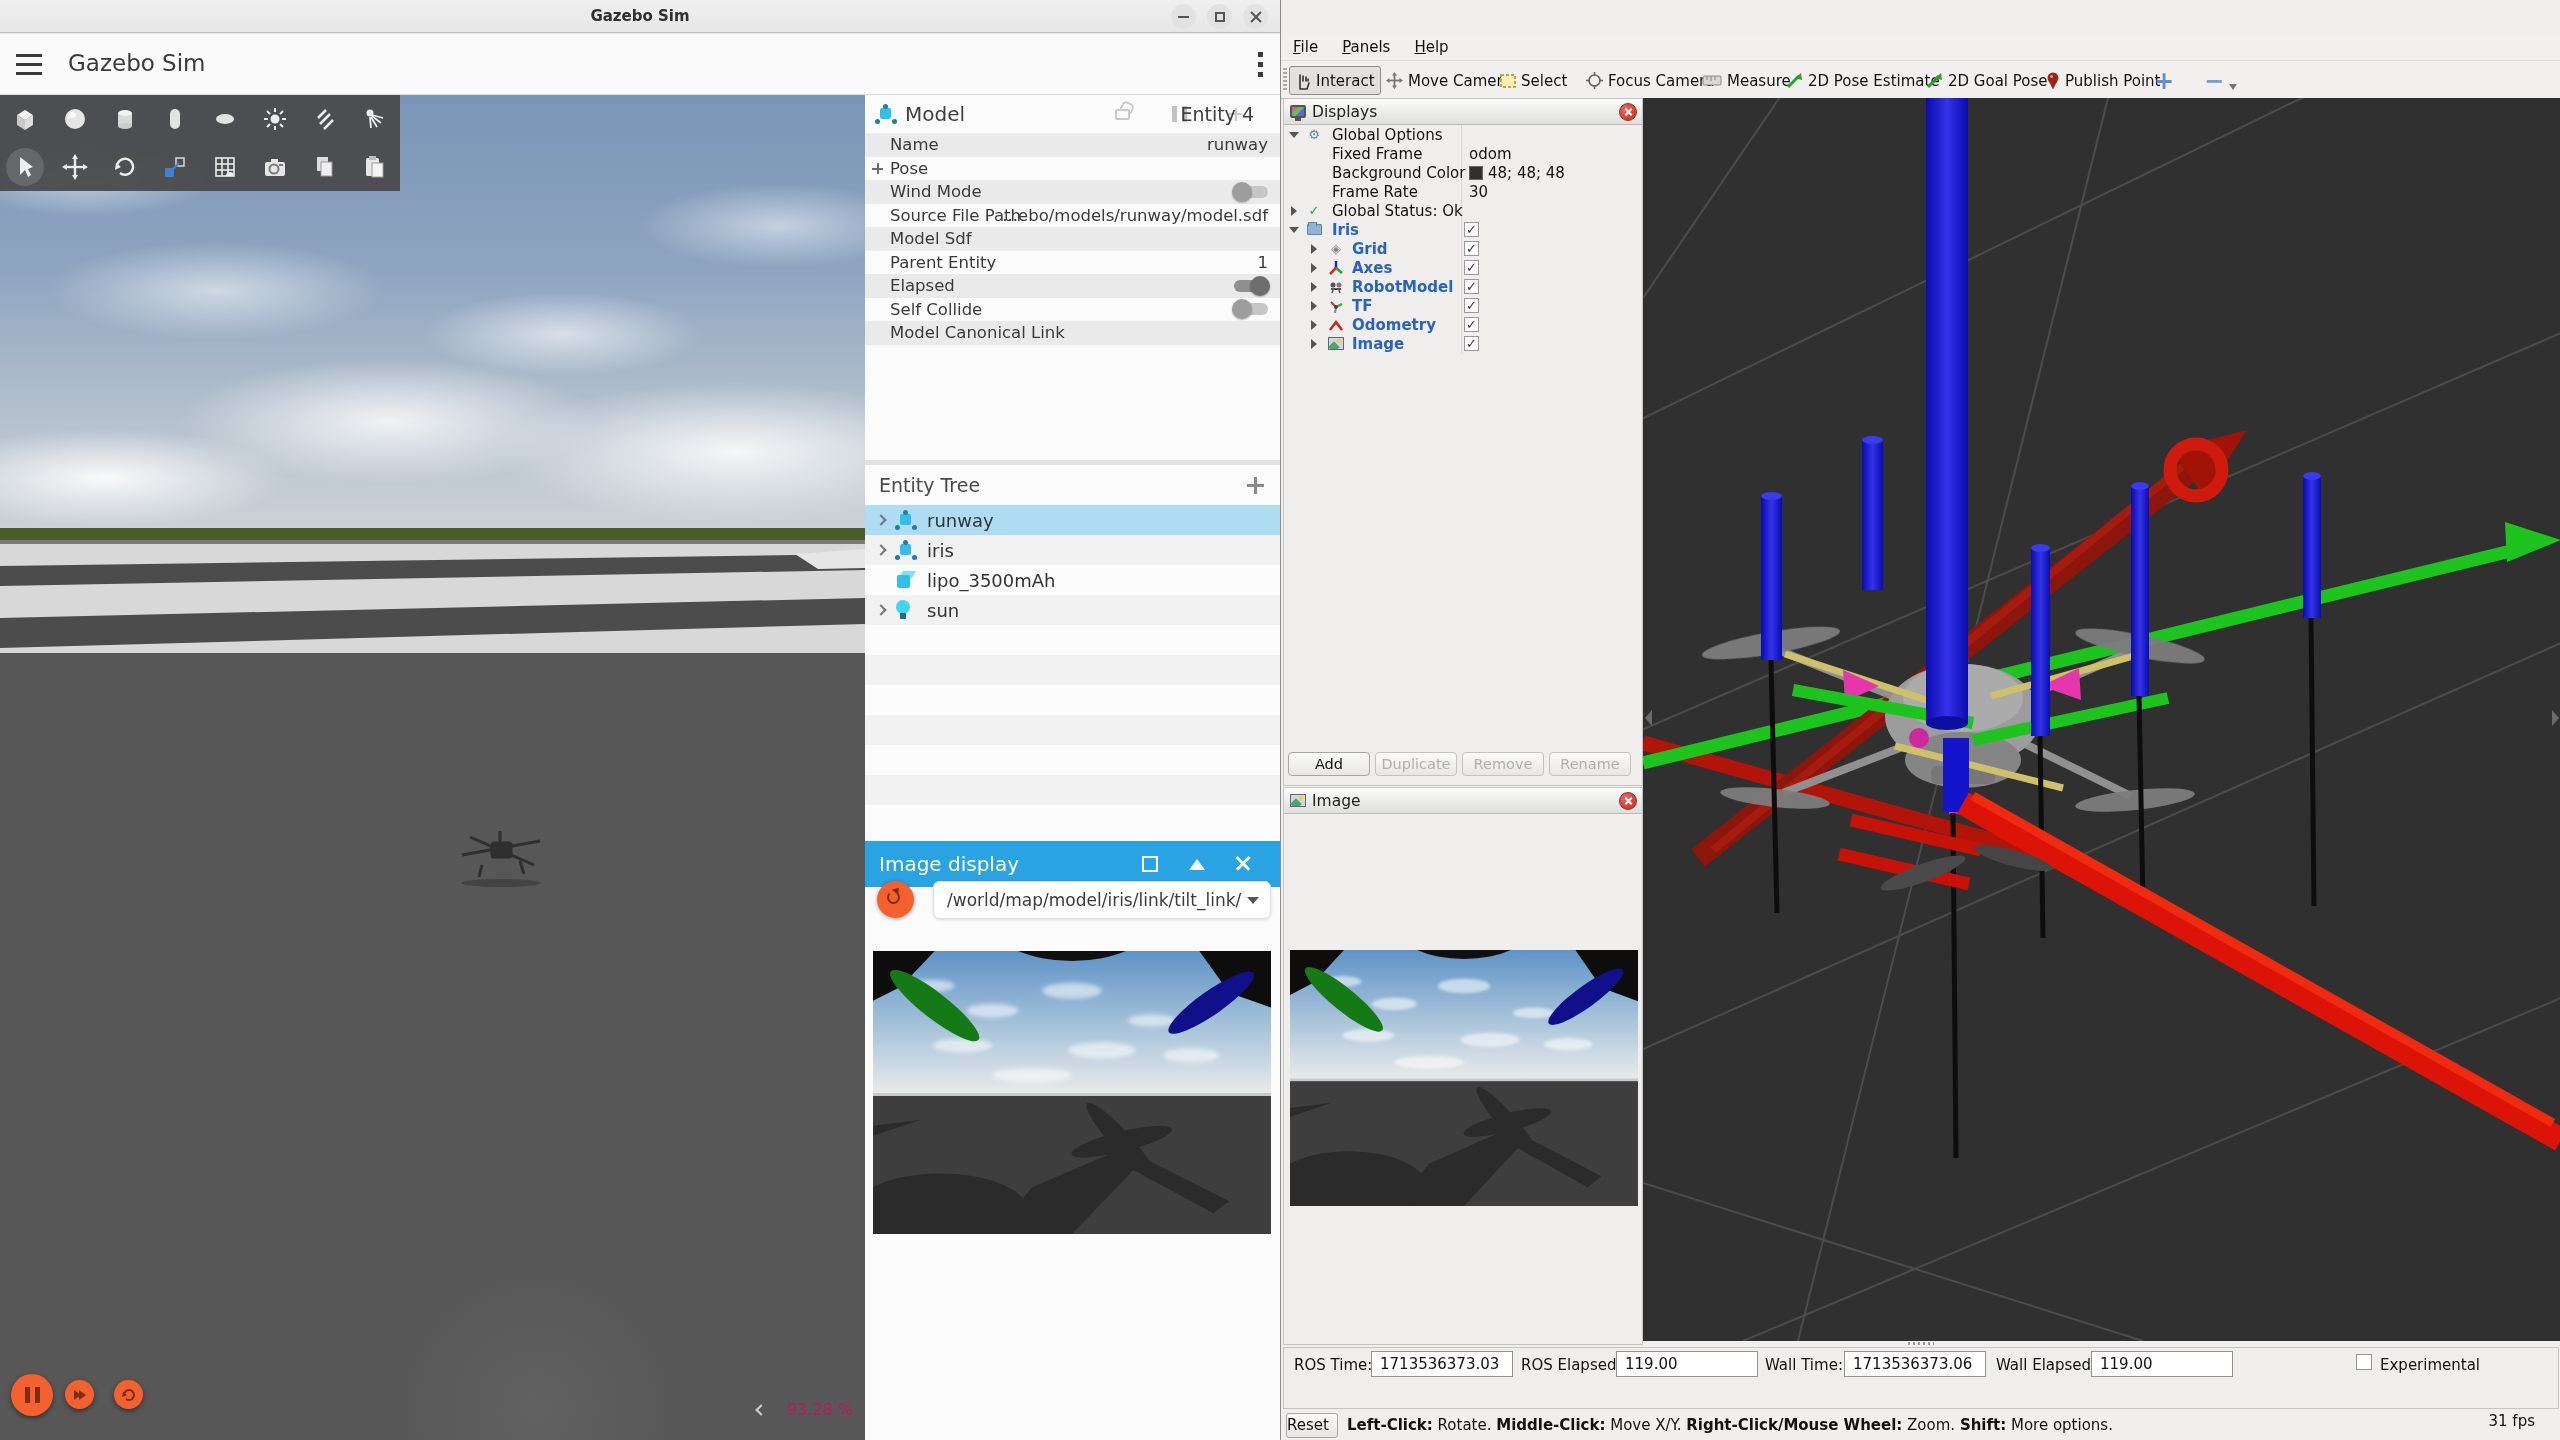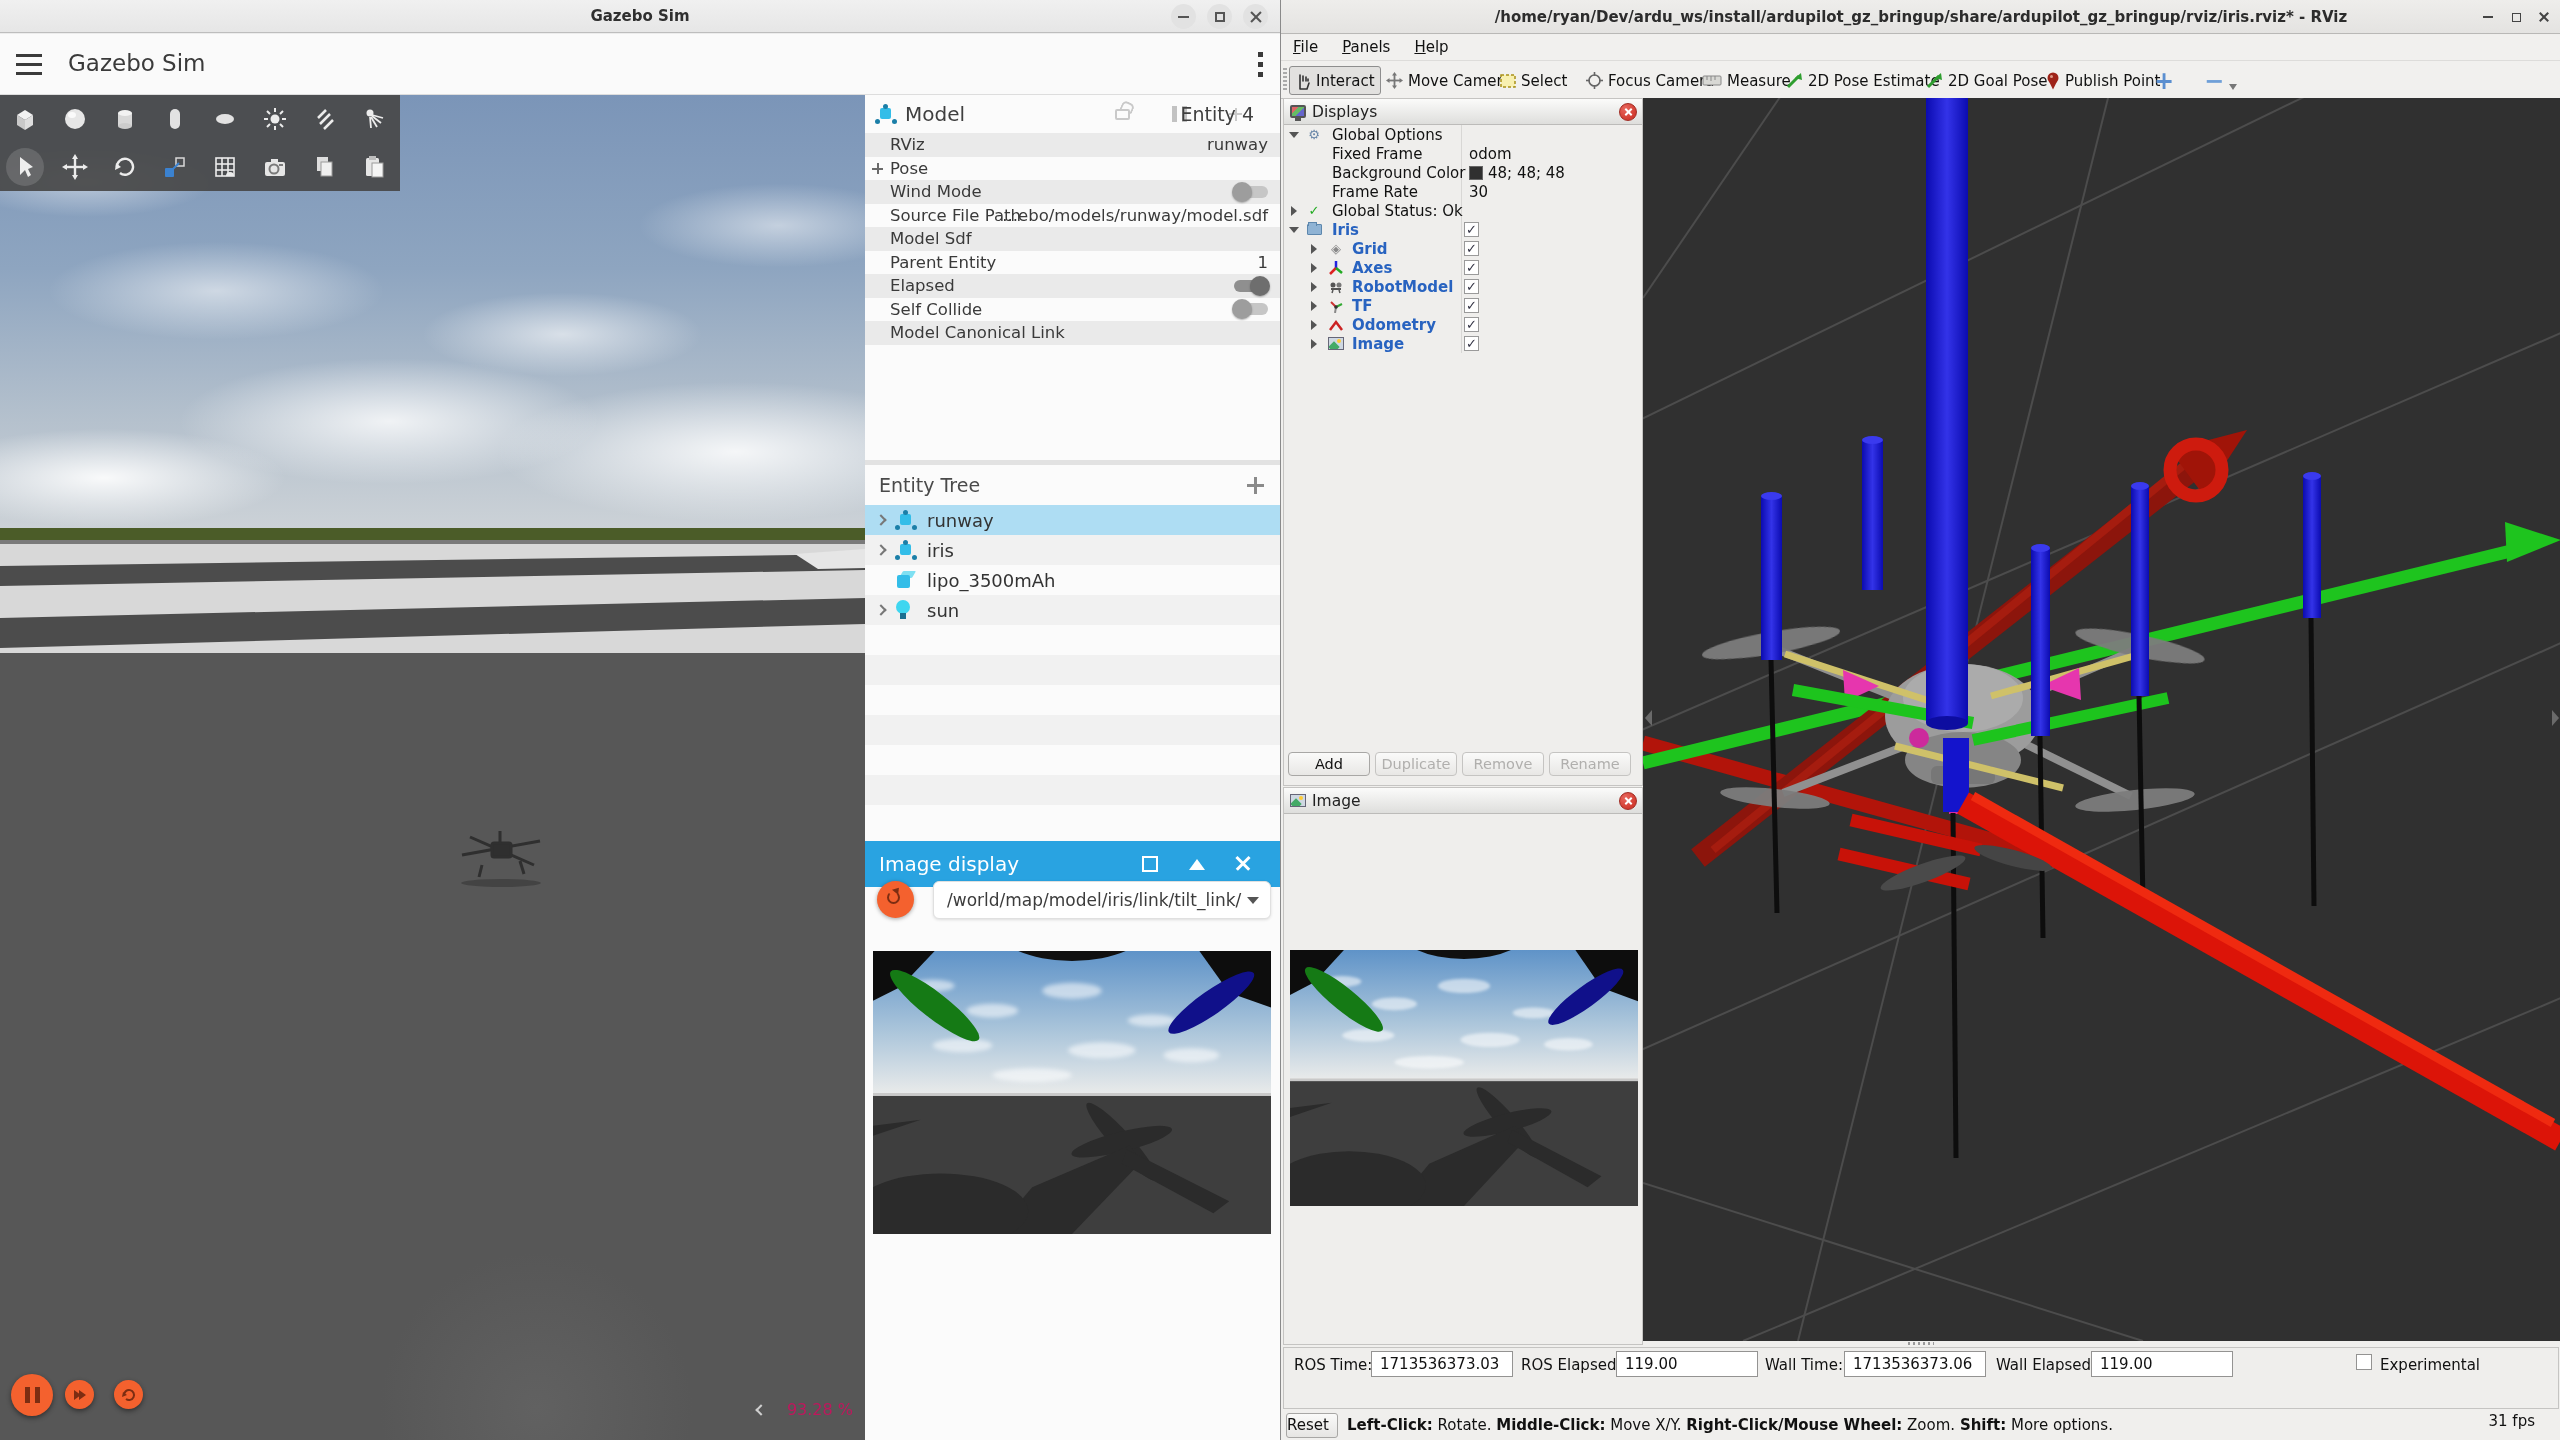--- a/index.html
+++ b/index.html
@@ -509,21 +509,21 @@
         <div class="gz-lock"></div>
         <div class="gz-pausebars">
             <div></div>
             <div></div>
           </div>
         <div class="gz-plussm"></div>
         <span class="entity">Entity 4</span>
       </div>
       <div class="gz-prop-rows">
         <div class="gz-prop-row">
-          <span class="lbl">RViz</span>
+          <span class="lbl">Name</span>
           <span class="val">runway</span>
           </div>
         <div class="gz-prop-row">
           <div class="plusglyph"></div>
           <span class="lbl">Pose</span>
           </div>
         <div class="gz-prop-row">
           <span class="lbl">Wind Mode</span>
           <div class="toggle">
               <div class="knob"></div>
@@ -625,33 +625,20 @@
         <div class="caret"></div>
       </div>
       <svg class="gz-cam" viewBox="0 0 400 285" preserveAspectRatio="none">
           <use href="#camfeed"></use>
         </svg>
     </div>
   </div>
 </div>
 
 <div id="rv-window">
-  <div class="rv-titlebar">
-    <div class="title">/home/ryan/Dev/ardu_ws/install/ardupilot_gz_bringup/share/ardupilot_gz_bringup/rviz/iris.rviz* - RViz</div>
-    <div class="rv-wbtn" style="right:62px">
-        <div class="bar"></div>
-      </div>
-    <div class="rv-wbtn" style="right:34px">
-        <div class="sq"></div>
-      </div>
-    <div class="rv-wbtn" style="right:6px">
-        <div class="x1"></div>
-        <div class="x2"></div>
-      </div>
-  </div>
 
   <div class="rv-menubar">
     <span class="rv-menu-item">File</span>
     <span class="rv-menu-item">Panels</span>
     <span class="rv-menu-item">Help</span>
   </div>
 
   <div class="rv-toolbar">
     <div class="rv-grip"></div>
     <div class="rv-tool pressed" style="left:8px">

